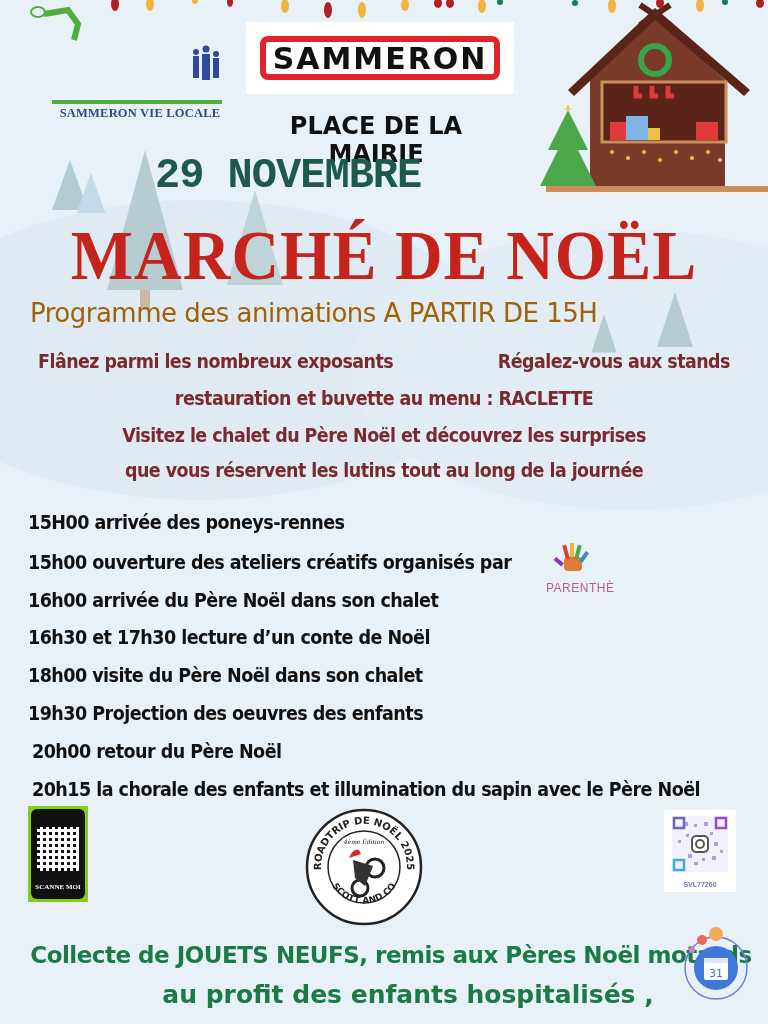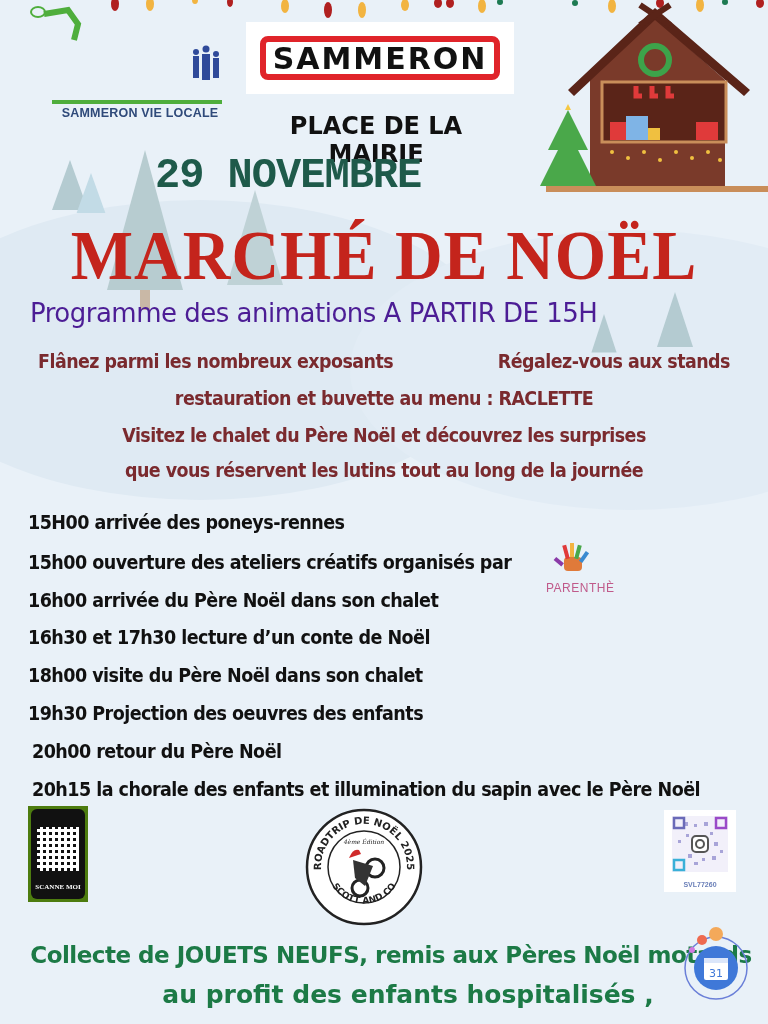--- a/index.html
+++ b/index.html
@@ -18,43 +18,43 @@
   
   .lights { position: absolute; left: 0; top: 0; width: 768px; height: 30px; }
 
   
   .logo { left: 28px; top: 8px; width: 200px; height: 115px; }
   .logo-letters { position: absolute; left: 20px; top: 20px; font-family: "DejaVu Sans", sans-serif; font-weight: bold; font-size: 64px; letter-spacing: -2px; line-height: 1; }
   .logo-s { color: #4fae3c; }
   .logo-v { color: #e63b3b; }
   .logo-l { color: #2f4a9a; }
   .logo-bar { position: absolute; left: 24px; top: 92px; width: 170px; height: 4px; background: #4fae3c; }
-  .logo-sub { position: absolute; left: 22px; top: 98px; width: 180px; font-size: 12.5px; font-weight: bold; color: #2f4a7a; text-align: center; letter-spacing: 0.2px; }
+  .logo-sub { position: absolute; left: 22px; top: 98px; width: 180px; font-size: 12.5px; font-weight: bold; color: #2f4a7a; text-align: center; letter-spacing: 0.2px; font-family: Liberation Serif, serif; }
 
   
   .city-sign { left: 246px; top: 22px; width: 268px; height: 72px; background: #fff; padding: 14px; }
   .city-sign-inner { width: 100%; height: 100%; border: 6px solid #e0242a; border-radius: 8px; display: flex; align-items: center; justify-content: center; font-family: "DejaVu Sans", sans-serif; font-weight: bold; font-size: 30px; letter-spacing: 2px; color: #111; }
   .place { left: 246px; top: 112px; width: 260px; text-align: center; font-family: "DejaVu Sans", sans-serif; font-weight: bold; font-size: 24px; color: #111; }
 
   
   .chalet { left: 540px; top: 0; width: 228px; height: 200px; }
 
   .date { left: 155px; top: 152px; font-family: Liberation Mono, monospace; font-weight: bold; font-size: 42px; color: #1e5a4a; letter-spacing: -1px; }
   .title { left: 0; width: 768px; top: 218px; text-align: center; font-family: "Liberation Serif", serif; font-weight: bold; font-size: 66px; color: #c4241c; letter-spacing: 1px; transform: scaleY(1.05); }
 
-  .program { left: 30px; top: 298px; font-family: "DejaVu Sans", sans-serif; font-size: 26px; color: #4c1d95; letter-spacing: -0.5px; }
+  .program { left: 30px; top: 298px; font-family: "DejaVu Sans", sans-serif; font-size: 26px; color: #a16207; letter-spacing: -0.5px; }
 
   .desc { left: 0; width: 768px; text-align: center; font-family: "DejaVu Sans", sans-serif; font-weight: bold; color: #7a2a2e; font-size: 19px; letter-spacing: -0.6px; transform: scaleX(0.92); transform-origin: center; }
   .desc-row1 { top: 350px; display: flex; justify-content: space-between; padding: 0 8px; }
 
   .sched { left: 28px; font-family: "DejaVu Sans", sans-serif; font-weight: bold; font-size: 19.5px; color: #111; letter-spacing: -0.6px; transform: scaleX(0.9); transform-origin: left center; white-space: nowrap; }
 
   .parenthe { left: 546px; top: 543px; width: 56px; height: 48px; }
 
-  .qr-left { left: 28px; top: 806px; width: 60px; height: 96px; background: #4d7c0f; padding: 3px; }
+  .qr-left { left: 28px; top: 806px; width: 60px; height: 96px; background: #84cc16; padding: 3px; }
   .qr-phone { width: 100%; height: 100%; background: #111; border-radius: 6px; position: relative; }
   .qr-phone .grid { position: absolute; left: 6px; top: 18px; width: 42px; height: 44px; background: #fff; }
   .qr-phone .label { position: absolute; left: 0; width: 100%; bottom: 8px; text-align: center; color: #fff; font-family: "Liberation Serif", serif; font-size: 7px; font-weight: bold; }
 
   .badge { left: 305px; top: 808px; width: 118px; height: 118px; }
 
   .qr-right { left: 664px; top: 810px; width: 72px; height: 82px; background: #fff; }
   .qr-right .label { position: absolute; bottom: 4px; width: 100%; text-align: center; font-size: 7px; color: #6a7fb8; font-weight: bold; }
 
   .collect { left: 0; width: 768px; text-align: center; font-family: "DejaVu Sans", sans-serif; font-weight: bold; color: #1c7a46; padding-left: 48px; }

